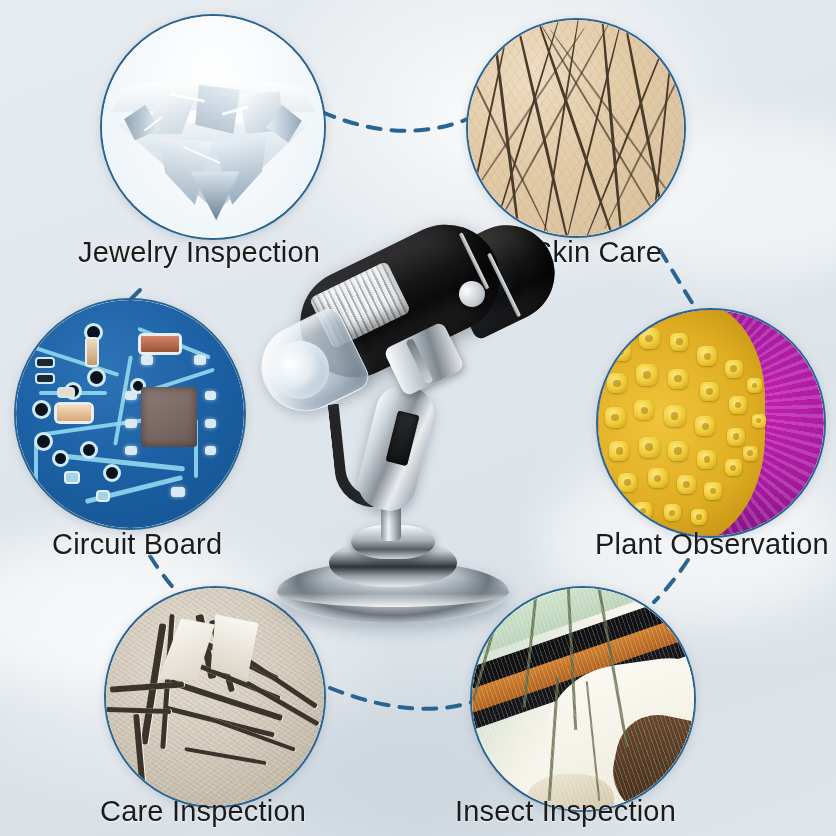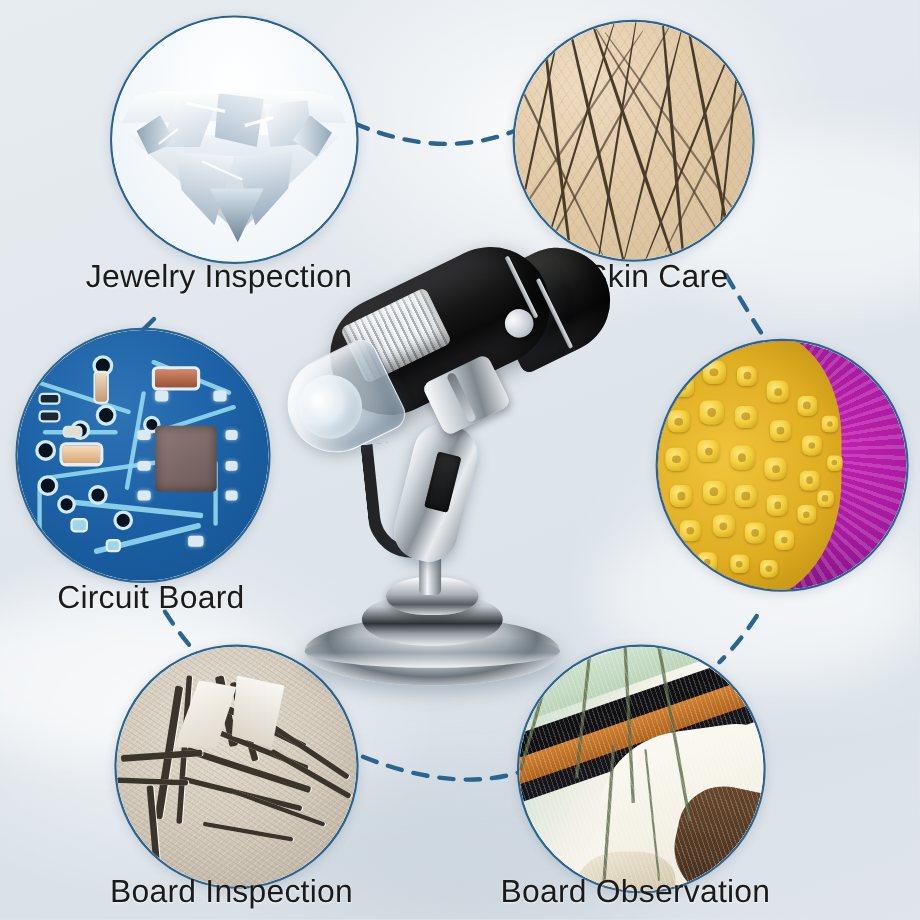--- a/index.html
+++ b/index.html
@@ -350,20 +350,21 @@
       <div class="floret" style="left:35%;top:73%;width:19px;height:19px;"></div>
       <div class="floret" style="left:47%;top:76%;width:18px;height:18px;"></div>
       <div class="floret" style="left:16%;top:85%;width:18px;height:18px;"></div>
       <div class="floret" style="left:29%;top:86%;width:17px;height:17px;"></div>
       <div class="floret" style="left:41%;top:88%;width:16px;height:16px;"></div>
       <div class="floret" style="left:66%;top:30%;width:15px;height:15px;"></div>
       <div class="floret" style="left:68%;top:46%;width:14px;height:14px;"></div>
       <div class="floret" style="left:64%;top:60%;width:15px;height:15px;"></div>
     </div>
   </div>
+  <div class="caption" style="left:595px;top:528px;">Plant Observation</div>
 
   <div class="bubble" style="left:104px;top:586px;width:218px;height:218px;">
     <div class="inner">
       <div class="coin-bg"></div>
       <div class="coin-grain"></div>
       <div class="engr" style="left:20%;top:16%;width:7px;height:56%;transform:rotate(9deg);"></div>
       <div class="engr" style="left:27%;top:12%;width:5px;height:62%;transform:rotate(4deg);"></div>
       <div class="engr" style="left:44%;top:12%;width:8px;height:30%;transform:rotate(-12deg);"></div>
       <div class="engr" style="left:52%;top:14%;width:6px;height:34%;transform:rotate(-16deg);"></div>
       <div class="engr" style="left:33%;top:30%;width:48%;height:6px;transform:rotate(26deg);"></div>
@@ -378,21 +379,21 @@
       <div class="engr" style="left:46%;top:66%;width:42%;height:4px;transform:rotate(20deg);"></div>
       <div class="engr" style="left:36%;top:76%;width:38%;height:4px;transform:rotate(10deg);"></div>
       <div style="position:absolute;left:24%;top:14%;width:26%;height:28%;
                   background:linear-gradient(160deg,#fbfaf6,#ded6c8);
                   clip-path:polygon(0 100%,40% 0,100% 10%,68% 100%);"></div>
       <div style="position:absolute;left:48%;top:12%;width:22%;height:30%;
                   background:linear-gradient(200deg,#fdfdfa,#d7cfc0);
                   clip-path:polygon(10% 0,100% 14%,76% 100%,0 84%);"></div>
     </div>
   </div>
-  <div class="caption" style="left:100px;top:795px;">Board Inspection</div>
+  <div class="caption" style="left:100px;top:795px;">Care Inspection</div>
 
   <div class="bubble" style="left:470px;top:586px;width:222px;height:222px;">
     <div class="inner">
       <div class="bf-bg"></div>
       <div class="bf-band" style="left:-18%;top:16%;width:150%;height:26px;background:#111013;transform:rotate(-19deg);"></div>
       <div class="bf-band" style="left:-18%;top:26%;width:150%;height:30px;background:linear-gradient(180deg,#d0802f,#a55a18);transform:rotate(-19deg);"></div>
       <div class="bf-band" style="left:-18%;top:37%;width:150%;height:16px;background:#16151a;transform:rotate(-19deg);"></div>
       <div class="bf-band" style="left:-18%;top:-4%;width:150%;height:34px;background:linear-gradient(180deg,#cfe2cc,#bcd4ba);transform:rotate(-19deg);"></div>
       <div class="bf-band" style="left:34%;top:34%;width:80%;height:70%;background:linear-gradient(170deg,#fbfaf2,#ece7d8);border-radius:44% 30% 40% 46%;transform:rotate(-8deg);"></div>
       <div class="bf-band" style="left:64%;top:58%;width:48%;height:46%;background:linear-gradient(160deg,#6b4a2d,#3a2617);border-radius:40% 30% 35% 45%;transform:rotate(12deg);"></div>
@@ -400,21 +401,21 @@
       <div class="bf-vein" style="left:8%;top:-8%;width:2.5px;height:60%;transform:rotate(16deg);"></div>
       <div class="bf-vein" style="left:26%;top:-10%;width:3px;height:64%;transform:rotate(6deg);"></div>
       <div class="bf-vein" style="left:44%;top:-8%;width:2.5px;height:72%;transform:rotate(-3deg);"></div>
       <div class="bf-vein" style="left:62%;top:-8%;width:3px;height:80%;transform:rotate(-10deg);"></div>
       <div class="bf-vein" style="left:36%;top:40%;width:2.5px;height:56%;transform:rotate(4deg);"></div>
       <div class="bf-vein" style="left:54%;top:42%;width:2px;height:54%;transform:rotate(-6deg);"></div>
       <div style="position:absolute;inset:0;opacity:.28;
         background-image:repeating-linear-gradient(71deg, rgba(255,255,255,.7) 0 1px, transparent 1px 4px);"></div>
     </div>
   </div>
-  <div class="caption" style="left:455px;top:795px;">Board Observation</div>
+  <div class="caption" style="left:455px;top:795px;">Insect Inspection</div>
 
   <div id="scope">
     <div class="cable"></div>
     <div class="base-disc"></div>
     <div class="base-edge"></div>
     <div class="base-top"></div>
     <div class="collar"></div>
     <div class="neck"></div>
     <div class="arm">
       <div class="arm-win"></div>

